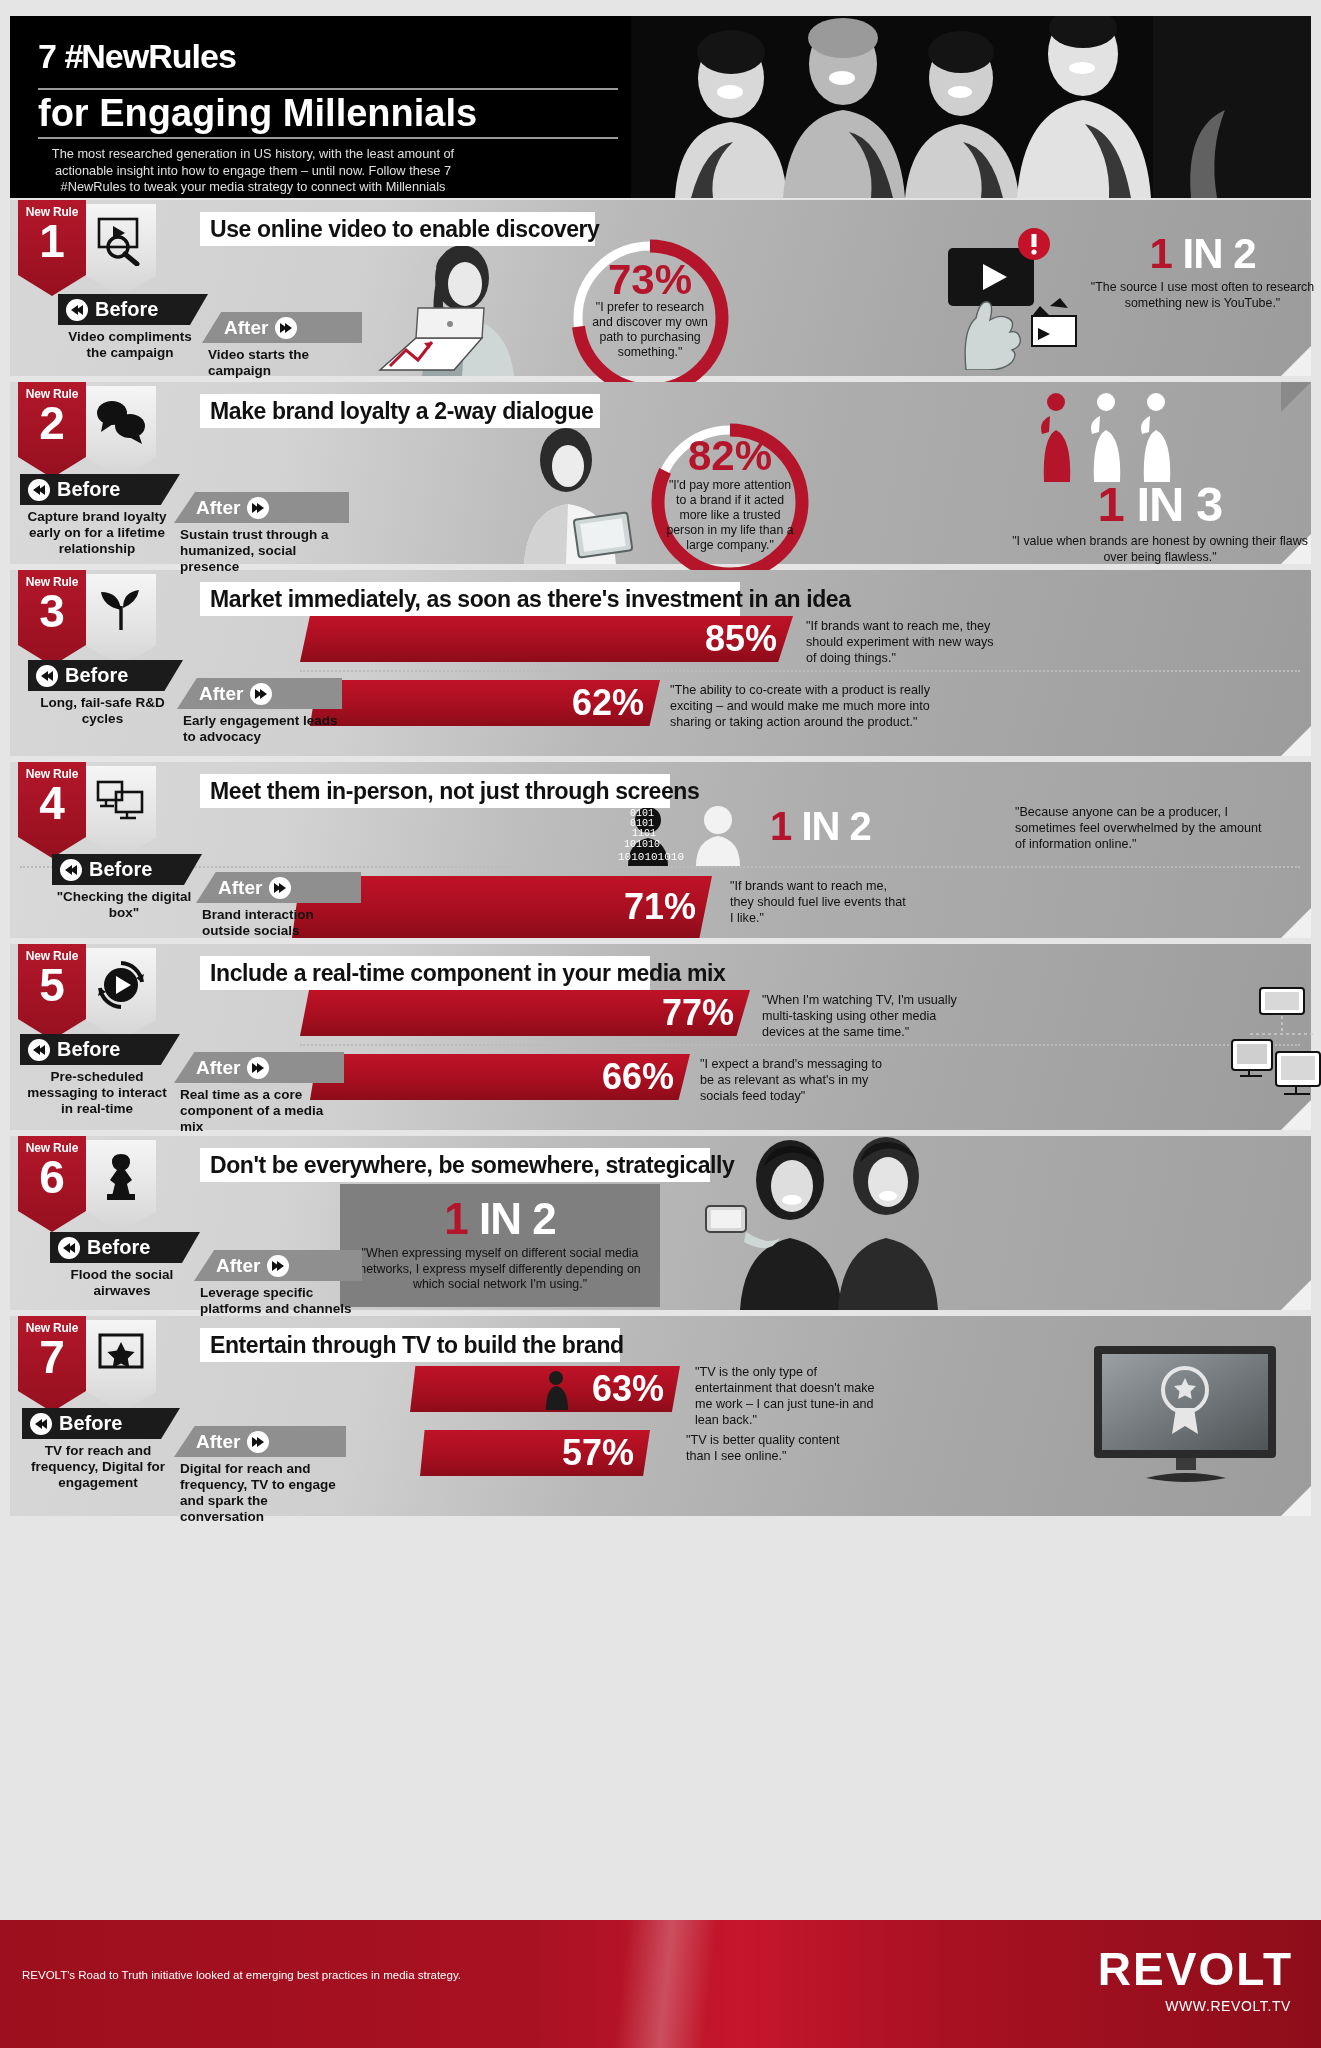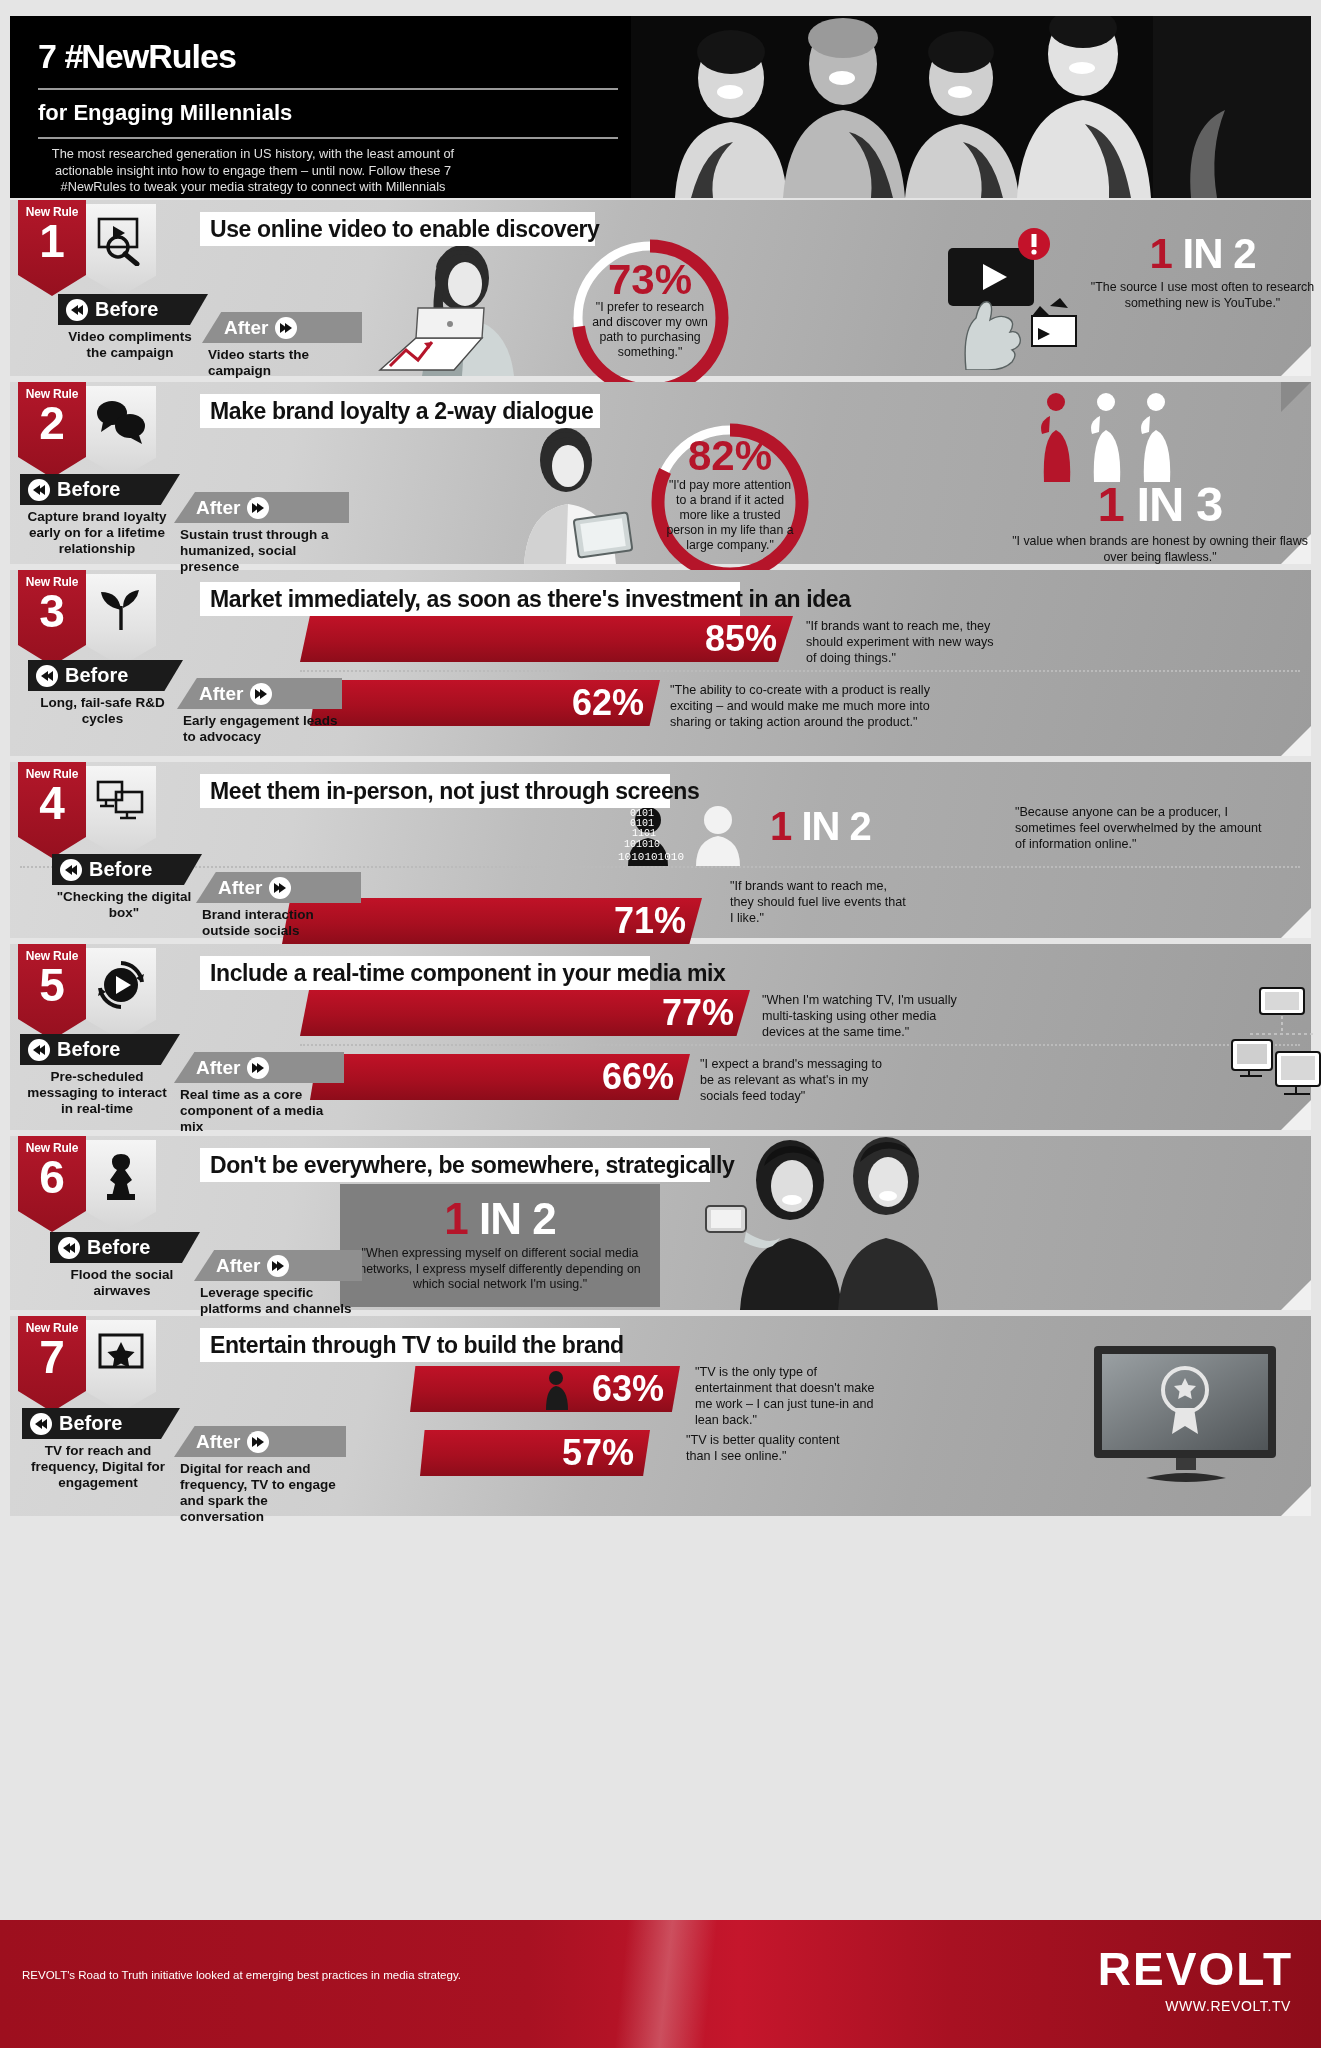--- a/index.html
+++ b/index.html
@@ -18,21 +18,21 @@
     background: #000; overflow: hidden;
   }
   .header-left { position: absolute; left: 28px; top: 12px; width: 580px; }
   .h-title {
     color: #fff; font-size: 34px; font-weight: bold; letter-spacing: -1px;
     line-height: 56px; white-space: nowrap;
   }
   .h-hash { letter-spacing: -2px; }
   .h-rule { border-bottom: 2px solid #9a9a9a; padding-bottom: 4px; margin-bottom: 3px; }
   .h-sub {
-    color: #fff; font-size: 22px; font-weight: bold; line-height: 40px;
+    color: #fff; font-size: 38px; font-weight: bold; line-height: 40px;
     border-bottom: 2px solid #9a9a9a; padding-bottom: 4px; white-space: nowrap;
   }
   .h-body {
     color: #e0e0e0; font-size: 12.8px; line-height: 16.5px;
     margin-top: 7px; text-align: center; width: 430px;
   }
   .hp-wrap { position:absolute; right:0; top:0; width: 680px; height: 182px; }
 
   
   .rule { position: absolute; left: 10px; width: 1301px; }
@@ -488,21 +488,21 @@
       </g>
     </svg>
 
     <div class="oneinn" style="left:760px;top:42px;">
       <div class="num" style="font-size:40px;"><span class="one">1</span>
         <span class="rest">IN 2</span></div>
     </div>
     <div class="bar-quote" style="left:1005px;top:42px;width:255px;">"Because anyone can be a producer, I sometimes feel overwhelmed by the amount of information online."</div>
     <div class="dotted" style="left:10px;top:104px;width:1280px;"></div>
 
-    <div class="bar bar-skew" style="left:272px;top:114px;width:420px;height:46px;margin-top:22px;">
+    <div class="bar bar-skew" style="left:282px;top:114px;width:420px;height:62px;">
       <span>71%</span>
     </div>
     <div class="bar-quote" style="left:720px;top:116px;width:180px;">"If brands want to reach me, they should fuel live events that I like."</div>
 
     <div class="ba" style="left:42px;top:92px;width:315px;">
       <div style="display:flex;align-items:flex-start;">
         <div style="width:150px;">
           <div class="before-tag">
             <span class="rr-circle">
               <span class="tri-l" style="margin-right:-2px"></span>

